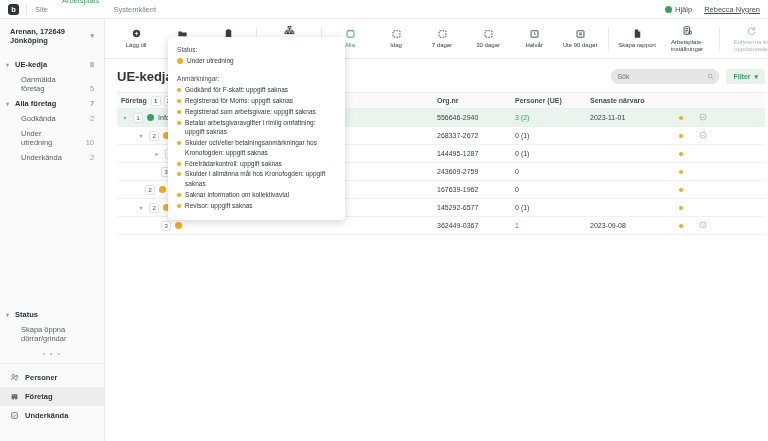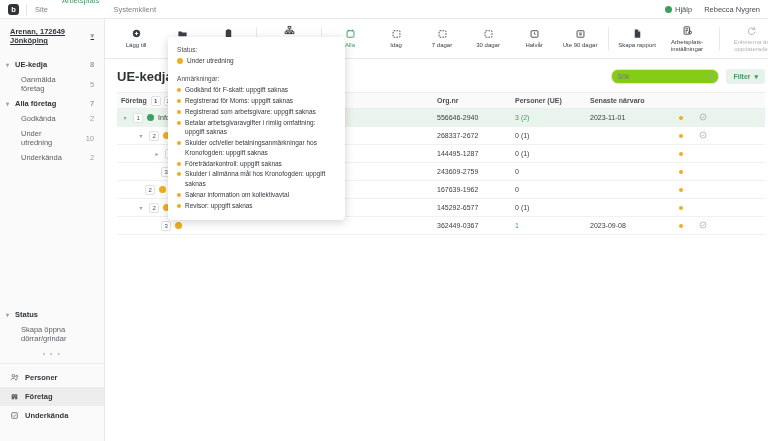--- a/index.html
+++ b/index.html
@@ -27,50 +27,50 @@
     display: flex; align-items: center; justify-content: center;
     font-size: 7.5px; font-weight: bold;
     margin-right: 7px;
   }
   .topdiv { width: 1px; height: 11px; background: #e2e4e6; margin-right: 8px; }
   .toptab { color: #7d8489; margin-right: 14px; cursor: pointer; }
   .toptab.active { color: #3d9e62; border-bottom: 1.5px solid #3d9e62; padding-bottom: 16px; }
   .topright { margin-left: auto; display: flex; align-items: center; gap: 12px; }
   .help { display: flex; align-items: center; gap: 3px; color: #4a5056; }
   .help-dot { width: 7px; height: 7px; border-radius: 50%; background: #3d9e62; display:inline-block; }
-  .username { color: #4a5056; }
+  .username { color: #4a5056; text-decoration: underline; }
 
   
   .body { display: flex; height: 422px; }
 
   
   .sidebar {
     width: 143px; height: 422px;
     background: #fafafa;
     border-right: 1px solid #e7e9ea;
     display: flex; flex-direction: column;
     font-size: 7.5px;
     position: relative;
   }
   .site-picker {
     height: 34px; display: flex; align-items: center;
     padding: 0 10px; font-weight: bold; font-size: 7.5px;
-    color: #2f3438; cursor: pointer; text-decoration: underline;
+    color: #2f3438; cursor: pointer;
   }
   .site-picker .caret { margin-left: auto; color: #9aa0a6; font-size: 7px; }
 
   .tree { padding: 4px 0 0 0; }
   .tree-group {
     display: flex; align-items: center;
     padding: 3px 10px 3px 6px; font-weight: bold; color: #2f3438;
     cursor: pointer;
   }
   .tree-group .tw { width: 9px; color: #9aa0a6; font-size: 6px; }
   .tree-item {
-    display: flex; align-items: center;
+    display: flex; align-items: flex-end;
     padding: 3px 10px 3px 21px; color: #5b6166; cursor: pointer; gap: 28px;
   }
   .cnt { margin-left: auto; color: #9aa0a6; }
 
   .status-block { margin-top: 142px; }
   .dots { text-align: center; color: #b7bcc1; letter-spacing: 1.5px; font-size: 7px;
           padding: 4px 0 6px 0; border-bottom: 1px solid #ebedee; }
 
   .navlist { padding-top: 4px; }
   .navitem {
@@ -104,21 +104,21 @@
   .tbdiv { width: 1px; height: 24px; background: #e7e9ea; margin: 0 5px; }
   .tb.wide { width: 54px; }
 
   .panel { padding: 10px 12px 0 12px; }
   .panel-head { display: flex; align-items: center; }
   .panel-title { font-size: 13px; font-weight: bold; color: #2f3438; }
   .panel-tools { margin-left: auto; display: flex; align-items: center; gap: 7px; }
   .search {
     width: 108px; height: 15px; border: 1px solid #dfe1e3; border-radius: 7px;
     display: flex; align-items: center; padding: 0 5px; font-size: 7px; color: #9aa0a6;
-    background: #84cc16;
+    background: #e5e5e5;
   }
   .search input {
     border: 0; outline: 0; width: 90px; font-size: 7px;
     font-family: "Liberation Sans", sans-serif; color: #4a5056; background: transparent;
   }
   .search .sic { margin-left: auto; color: #9aa0a6; display:flex; }
   .search .sic svg { width: 7px; height: 7px; display: block; }
   .filter-btn {
     height: 15px; padding: 0 7px; border-radius: 3px; background: #e6f2ea;
     color: #3d9e62; font-size: 7px; display: flex; align-items: center; gap: 4px;

